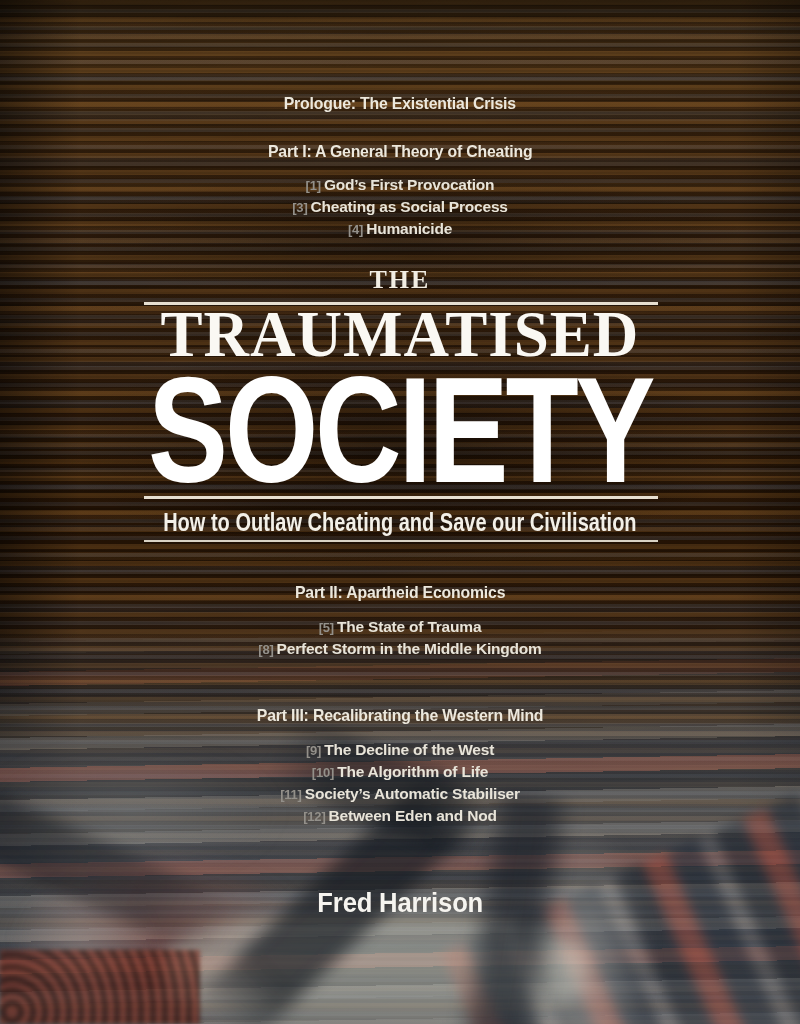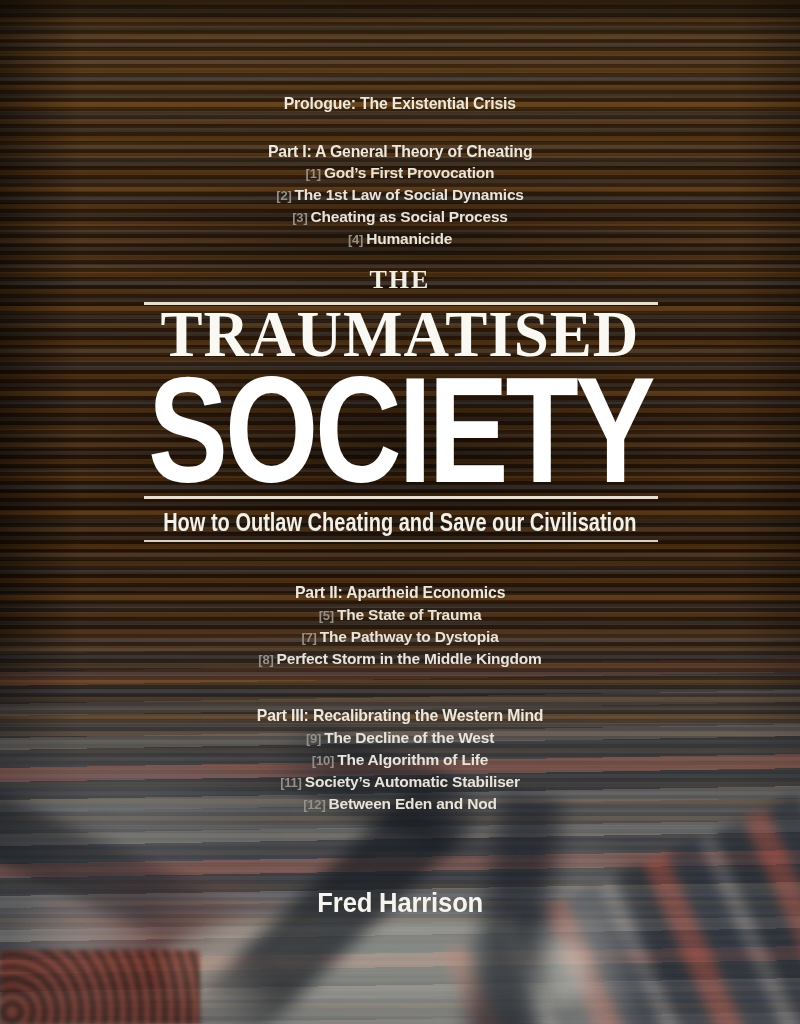--- a/index.html
+++ b/index.html
@@ -76,21 +76,21 @@
       repeating-radial-gradient(circle at 12px 62px, rgba(134,56,44,.7) 0 6px, rgba(52,20,16,.75) 6px 12px),
       linear-gradient(180deg, rgba(72,30,24,.45), rgba(40,16,12,.8));
     filter:blur(2px);opacity:.8;}
   .grain{position:absolute;inset:0;mix-blend-mode:soft-light;opacity:.55;}
 
   
   .content{position:absolute;inset:0;z-index:5;}
   .line{position:absolute;left:0;width:100%;text-align:center;white-space:nowrap;}
   .cond{display:inline-block;transform:scaleX(.93);transform-origin:50% 50%;}
   .toc-head{font-size:17px;font-weight:bold;color:#ece8dd;letter-spacing:-.2px;line-height:22px;}
-  .chapters{position:absolute;left:0;width:100%;text-align:center;}
+  .chapters{position:absolute;left:0;width:100%;text-align:center;margin-top:12px;}
   .chapter-line{line-height:21px;font-size:15.5px;font-weight:bold;color:#e8e4d9;
     letter-spacing:-.2px;white-space:nowrap;}
   .ch-num{font-size:13px;font-weight:bold;color:#93908a;margin-right:3px;}
   .the{top:267px;font-family:"Liberation Serif","DejaVu Serif",serif;font-size:26px;line-height:26px;
     font-weight:bold;color:#f2eee4;letter-spacing:2px;}
   .rule{position:absolute;left:144px;width:514px;background:#e7dfd0;}
   .rule1{top:302px;height:3px;}
   .rule2{top:496px;height:3px;}
   .rule3{top:540px;height:2px;background:#d9d2c4;}
   .trauma{top:302px;font-family:"Liberation Serif","DejaVu Serif",serif;font-size:65px;line-height:65px;
@@ -138,37 +138,35 @@
     <rect width="800" height="1024" filter="url(#g)"></rect>
   </svg>
 
   <div class="content">
 
     <div class="line prologue toc-head"><span class="cond">Prologue: The Existential Crisis</span></div>
 
     <div class="line p1-head toc-head"><span class="cond">Part I: A General Theory of Cheating</span></div>
     <div class="chapters p1-list">
         <div class="chapter-line"><span class="ch-num">[1]</span><span class="ch-title">God’s First Provocation</span></div>
-        <div class="chapter-line"><span class="ch-num">[2]</span><span class="ch-title">The 1st Law of Social Dynamics</span></div>
         <div class="chapter-line"><span class="ch-num">[3]</span><span class="ch-title">Cheating as Social Process</span></div>
         <div class="chapter-line"><span class="ch-num">[4]</span><span class="ch-title">Humanicide</span></div>
       </div>
 
     <div class="line the">THE</div>
     <div class="rule rule1"></div>
     <div class="line trauma"><span class="cond">TRAUMATISED</span></div>
     <div class="line society"><span class="cond">SOCIETY</span></div>
     <div class="rule rule2"></div>
     <div class="line subtitle"><span class="cond">How to Outlaw Cheating and Save our Civilisation</span></div>
     <div class="rule rule3"></div>
 
     <div class="line p2-head toc-head"><span class="cond">Part II: Apartheid Economics</span></div>
     <div class="chapters p2-list">
         <div class="chapter-line"><span class="ch-num">[5]</span><span class="ch-title">The State of Trauma</span></div>
-        <div class="chapter-line"><span class="ch-num">[7]</span><span class="ch-title">The Pathway to Dystopia</span></div>
         <div class="chapter-line"><span class="ch-num">[8]</span><span class="ch-title">Perfect Storm in the Middle Kingdom</span></div>
       </div>
 
     <div class="line p3-head toc-head"><span class="cond">Part III: Recalibrating the Western Mind</span></div>
     <div class="chapters p3-list">
         <div class="chapter-line"><span class="ch-num">[9]</span><span class="ch-title">The Decline of the West</span></div>
         <div class="chapter-line"><span class="ch-num">[10]</span><span class="ch-title">The Algorithm of Life</span></div>
         <div class="chapter-line"><span class="ch-num">[11]</span><span class="ch-title">Society’s Automatic Stabiliser</span></div>
         <div class="chapter-line"><span class="ch-num">[12]</span><span class="ch-title">Between Eden and Nod</span></div>
       </div>

